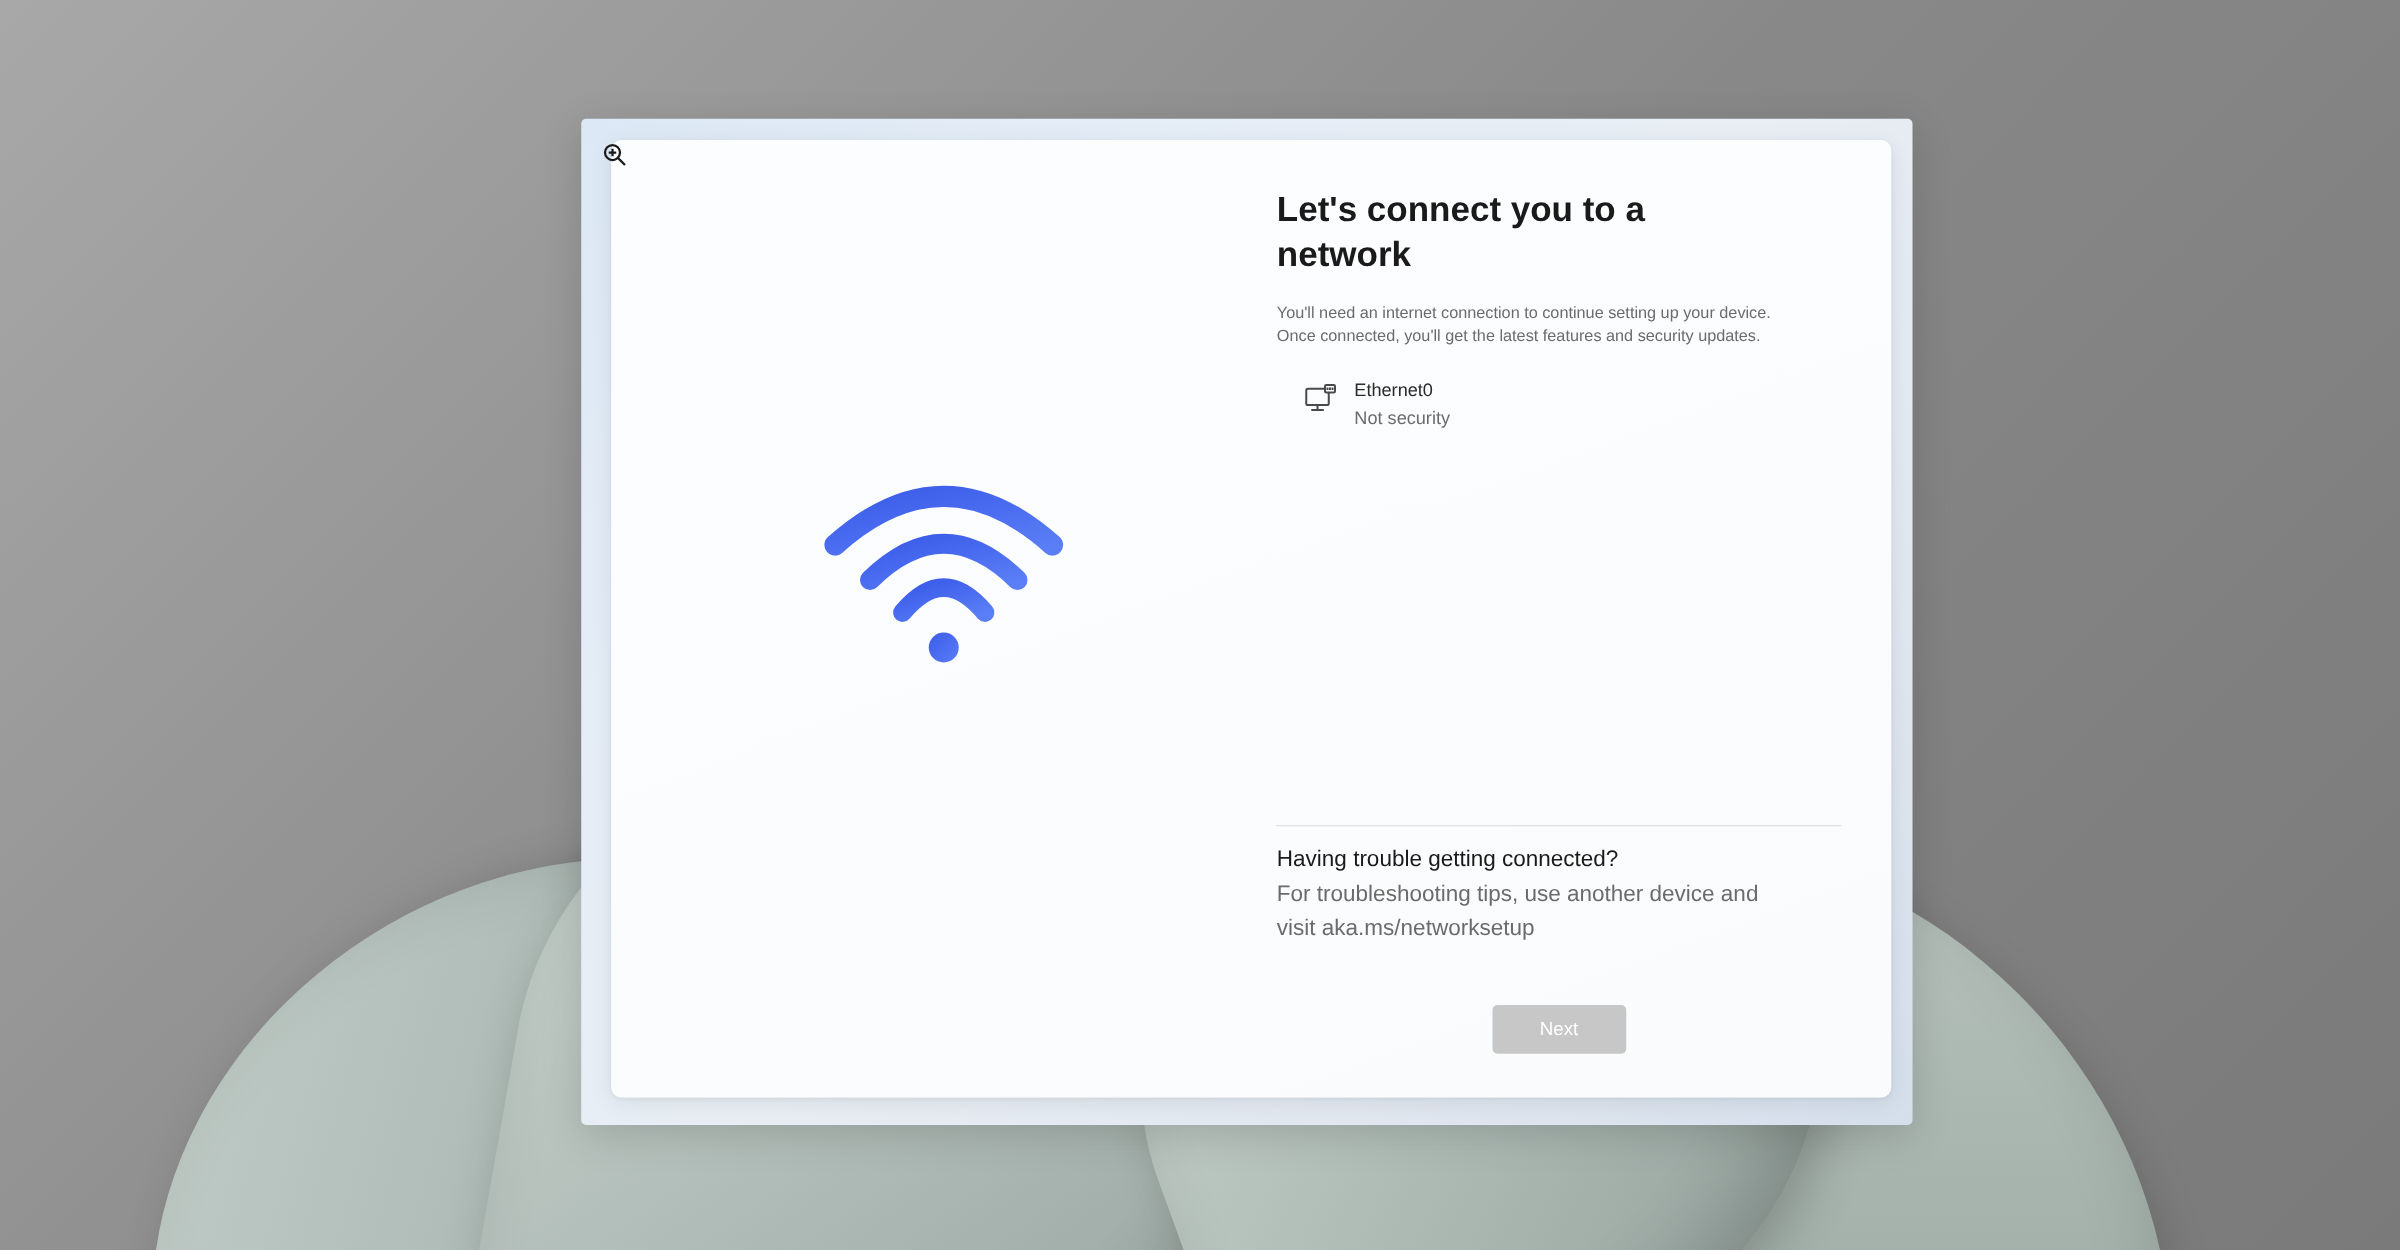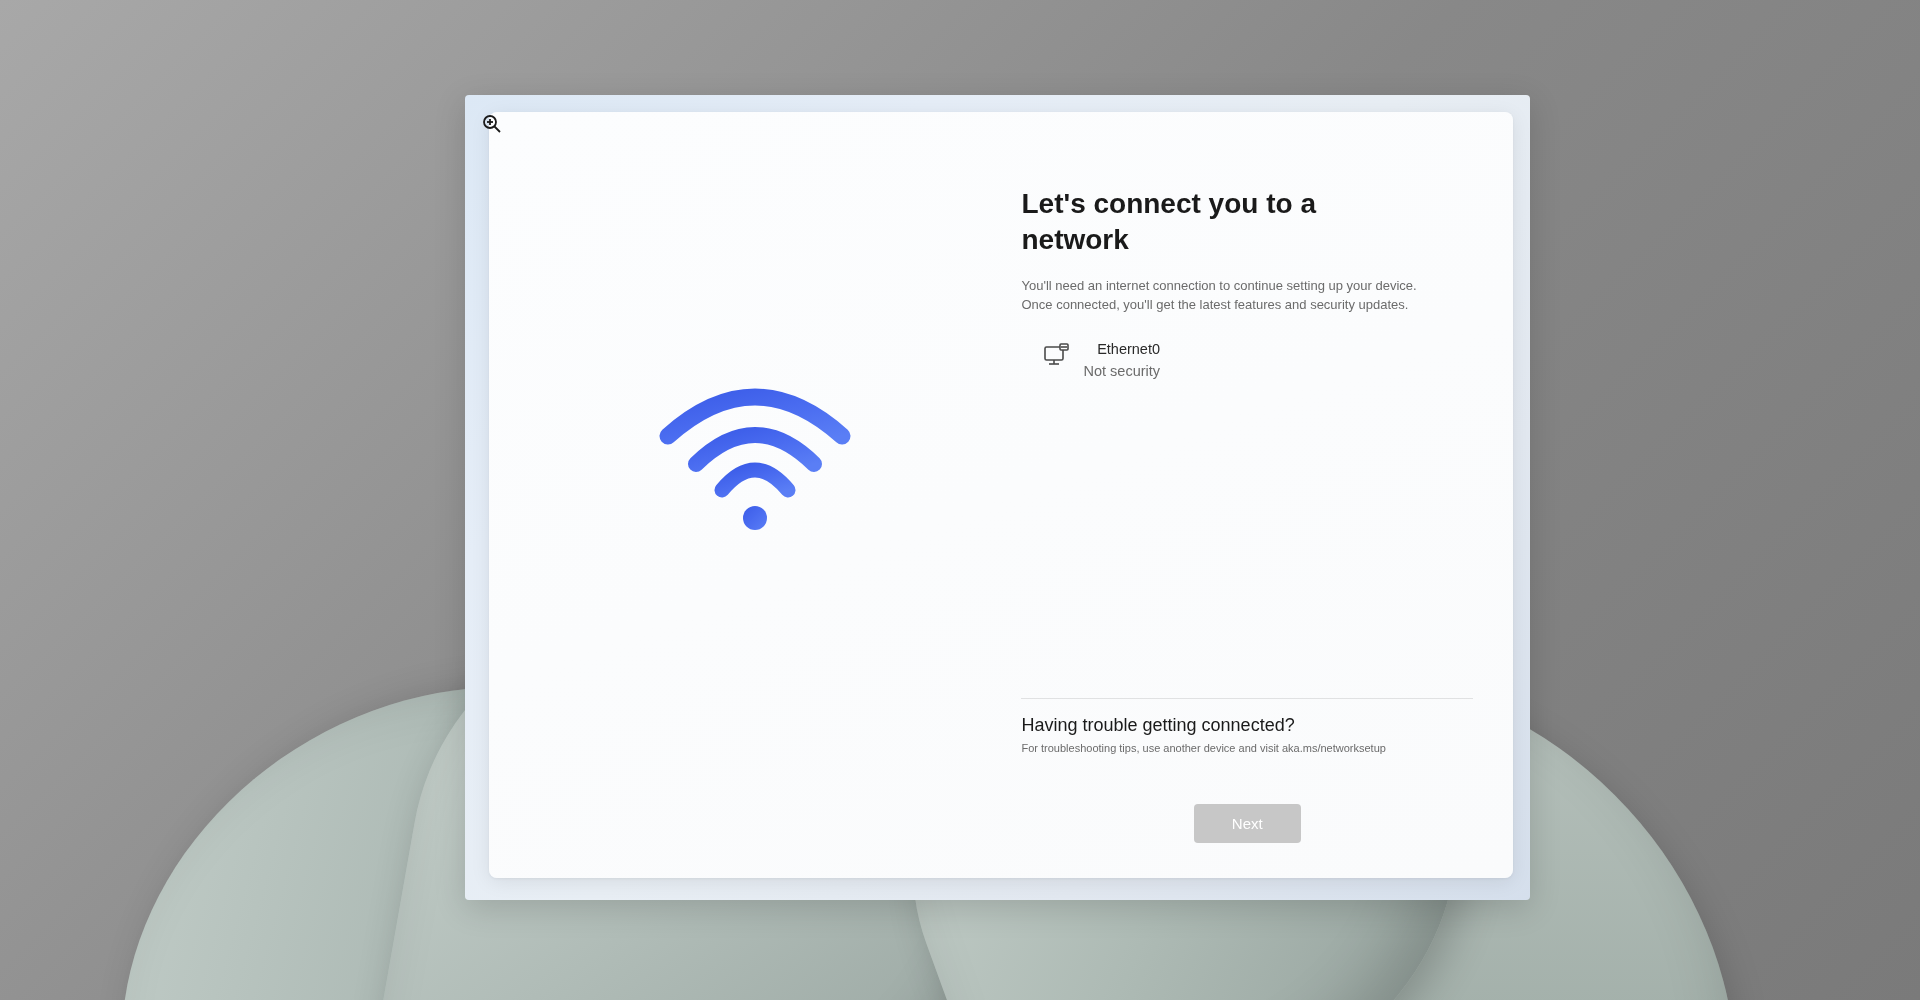--- a/index.html
+++ b/index.html
@@ -120,21 +120,20 @@
       width: 195px;
       height: 145px;
       position: relative;
     }
     
     .right-pane {
       flex: 1;
       padding: 38px 40px 35px 0;
       display: flex;
       flex-direction: column;
-      margin-top: 36px;
     }
     
     .title {
       font-size: 28px;
       font-weight: 600;
       color: #1a1a1a;
       line-height: 1.28;
       margin-bottom: 18px;
       max-width: 380px;
     }
@@ -159,21 +158,20 @@
       width: 26px;
       height: 26px;
       flex-shrink: 0;
       margin-top: 2px;
     }
     
     .network-info {
       display: flex;
       flex-direction: column;
       gap: 2px;
-      text-align: right;
     }
     
     .network-name {
       font-size: 14.5px;
       color: #2a2a2a;
       line-height: 1.4;
     }
     
     .network-status {
       font-size: 14.5px;
@@ -196,21 +194,21 @@
     }
     
     .help-title {
       font-size: 18px;
       font-weight: 400;
       color: #1a1a1a;
       margin-bottom: 4px;
     }
     
     .help-text {
-      font-size: 11px;
+      font-size: 18px;
       color: #6b6b6b;
       line-height: 1.5;
       max-width: 400px;
     }
     
     .button-row {
       display: flex;
       justify-content: center;
     }
     

